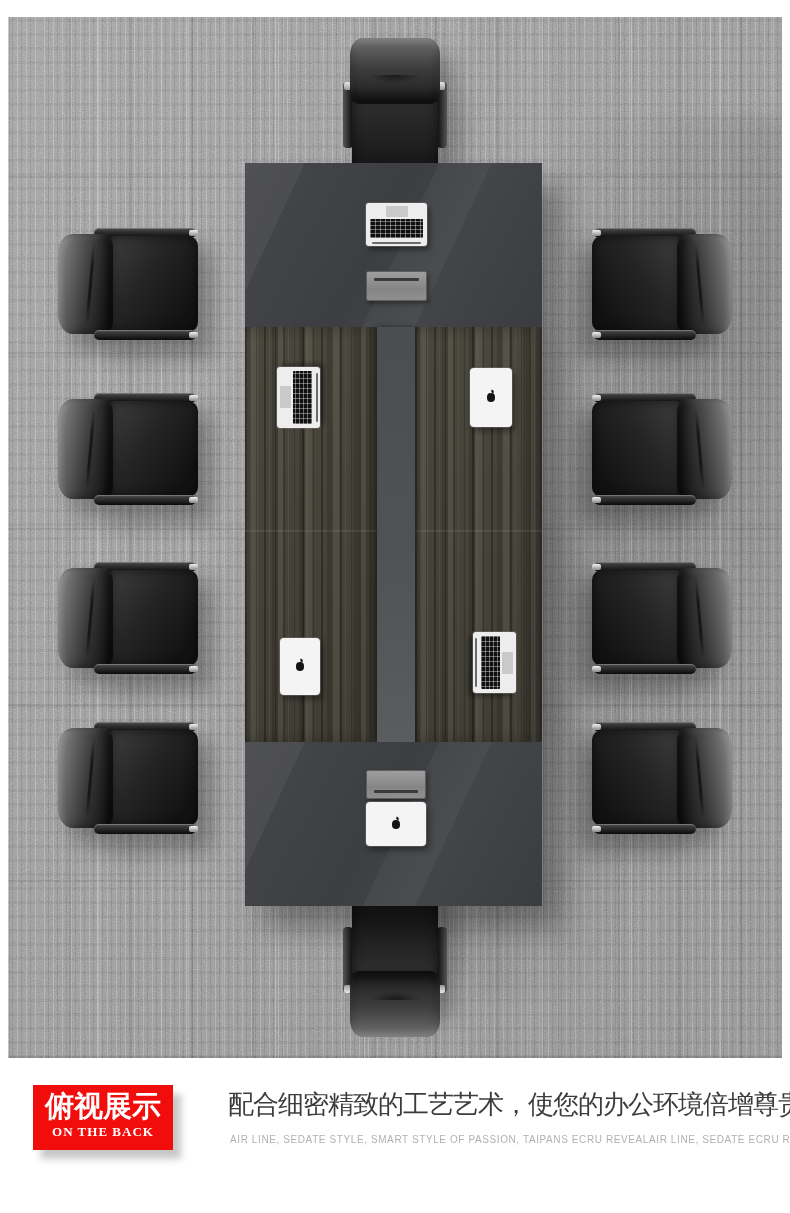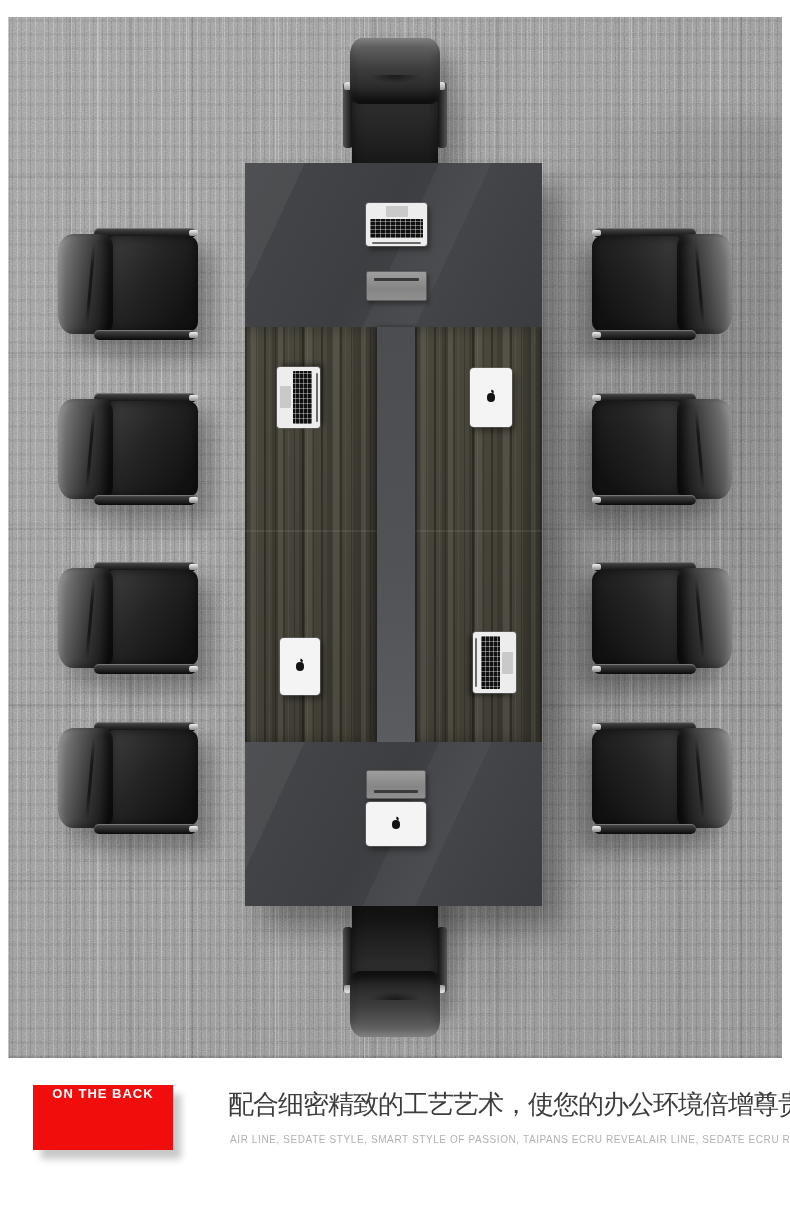--- a/index.html
+++ b/index.html
@@ -143,21 +143,21 @@
   .chair.flip{transform:scaleY(-1);}
 
   
   .caption{position:absolute;left:0;top:1058px;width:790px;height:155px;background:#ffffff;}
   .badge{
     position:absolute;left:33px;top:27px;width:140px;height:65px;
     background:#f20d0d;color:#ffffff;text-align:center;
     box-shadow:8px 9px 7px rgba(0,0,0,.22);
   }
   .badge-title{margin-top:5px;font-size:29px;line-height:33px;font-weight:700;letter-spacing:0px;}
-  .badge-sub{font-size:13px;line-height:17px;font-weight:700;letter-spacing:1px;}
+  .badge-sub{font-size:13px;line-height:17px;font-weight:700;letter-spacing:1px;font-family:Liberation Serif, serif;}
   .headline{
     position:absolute;left:228px;top:31px;width:552px;
     font-size:26px;line-height:30px;color:#3c3c3c;font-weight:400;letter-spacing:-1px;white-space:nowrap;
   }
   .subline{
     position:absolute;left:230px;top:76px;width:552px;
     font-size:10px;color:#b1b1b1;letter-spacing:.6px;white-space:nowrap;
   }
 </style>
 </head>
@@ -286,19 +286,20 @@
     <div class="device module slot-bottom" style="left:358px;top:753px;width:58px;height:27px;">
       <div class="slot"></div>
     </div>
     <div class="device slab" style="left:358px;top:785px;width:60px;height:44px;">
       <div class="apple"></div>
     </div>
   </div>
 
   <div class="caption">
     <div class="badge">
+      <div class="badge-title">俯视展示</div>
       <div class="badge-sub">ON THE BACK</div>
     </div>
     <div class="headline">配合细密精致的工艺艺术，使您的办公环境倍增尊贵气派</div>
     <div class="subline">AIR LINE, SEDATE STYLE, SMART STYLE OF PASSION, TAIPANS ECRU REVEALAIR LINE, SEDATE ECRU REVEAL</div>
   </div>
 
 </div>
 
 </body></html>

